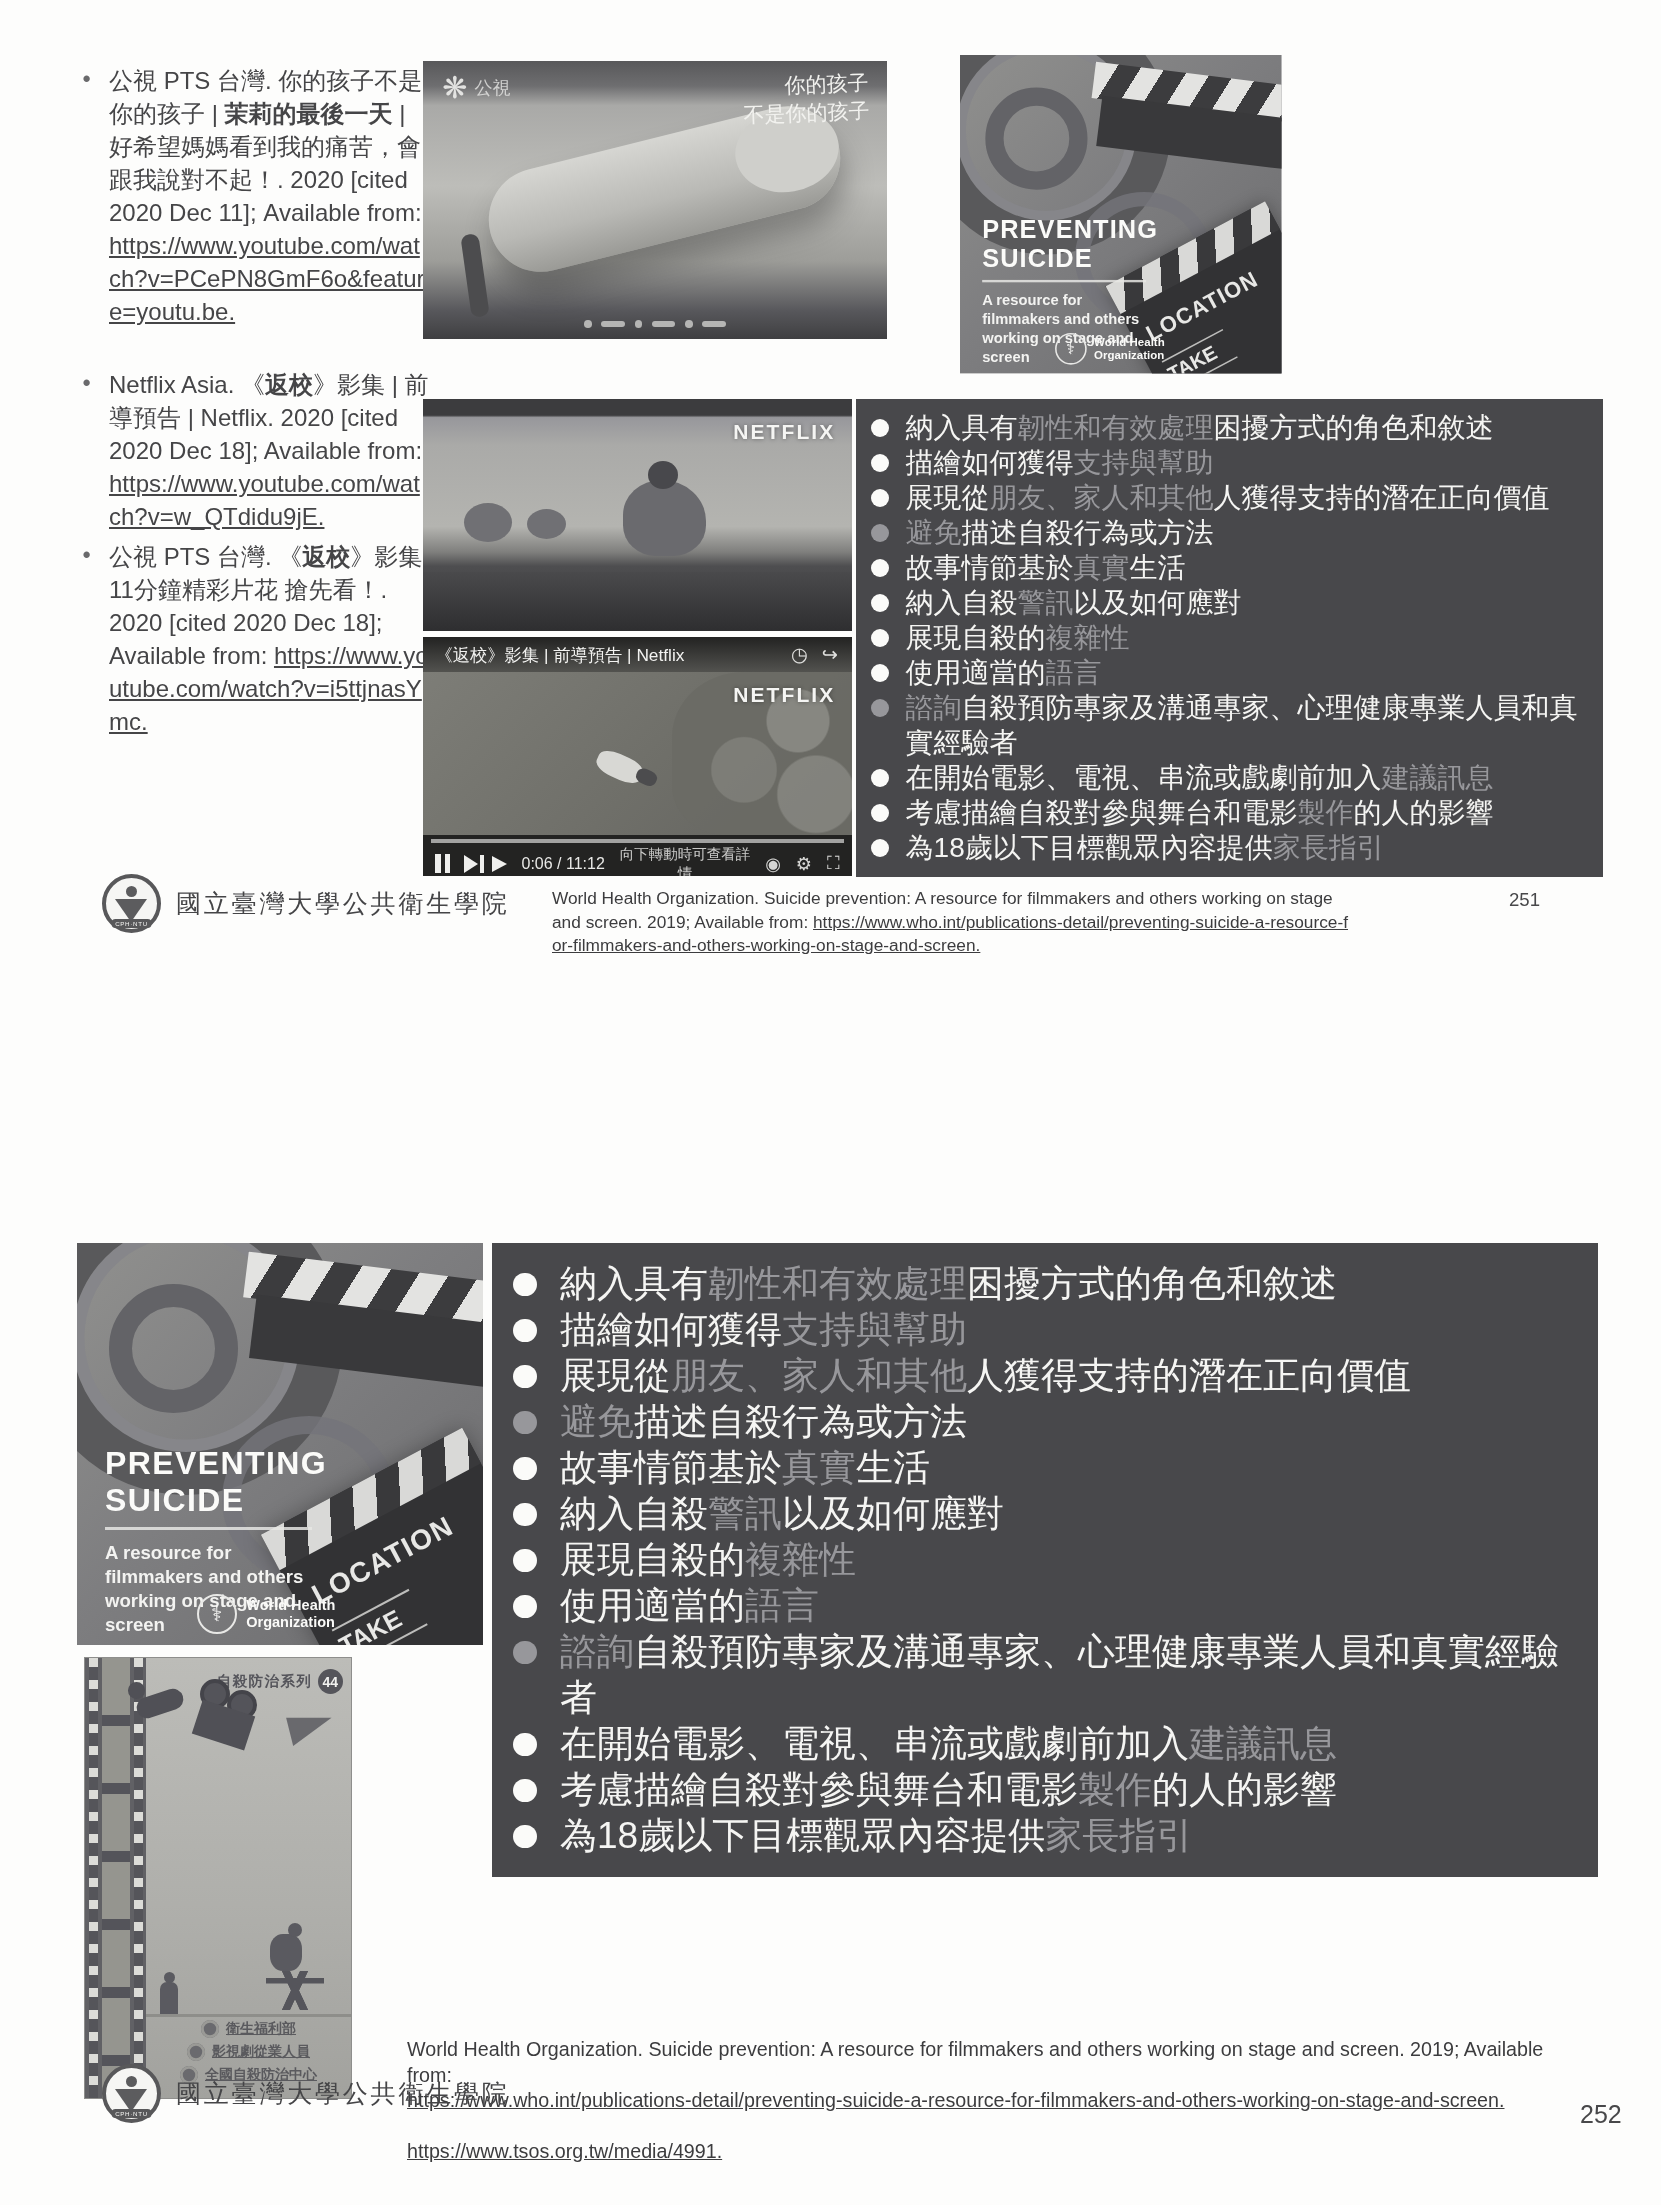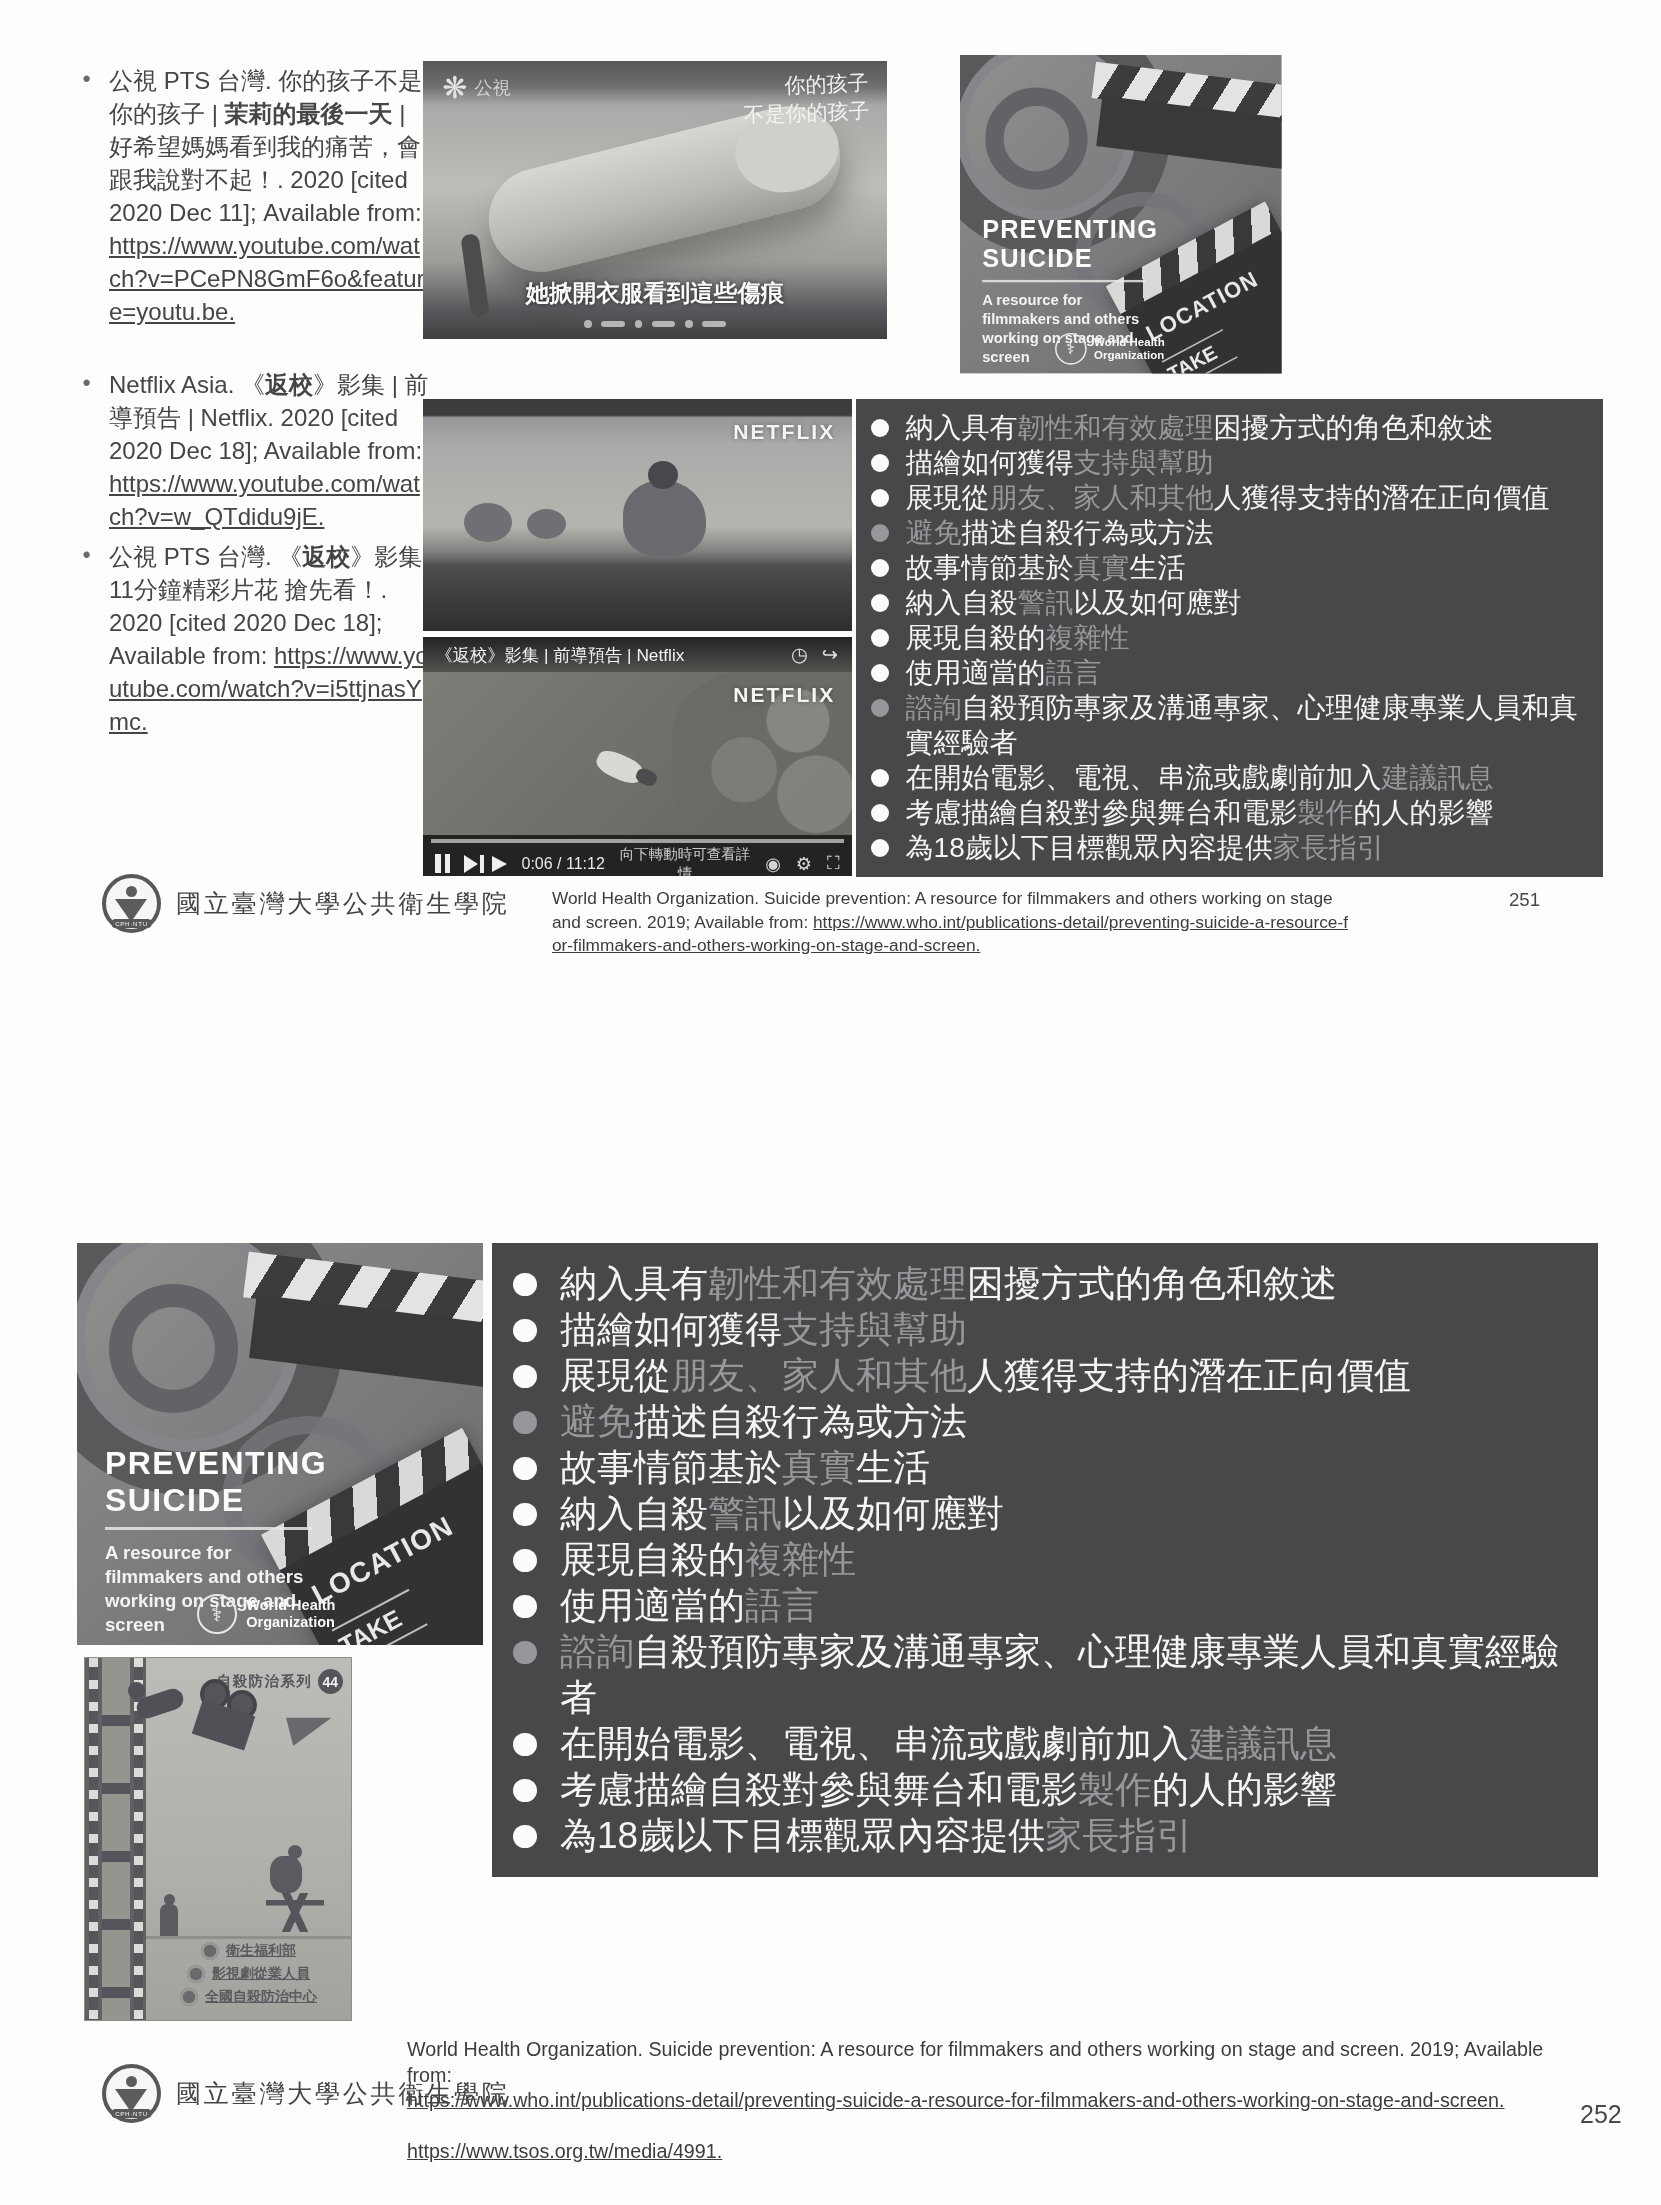--- a/index.html
+++ b/index.html
@@ -122,21 +122,21 @@
   .f2{left:102px;top:2064px;}
   .cite{color:#3c3c3e;}
   .cite .lnk{text-decoration:underline;word-break:break-all;}
   .cite1{left:552px;top:887px;width:801px;font-size:17.3px;line-height:23.5px;}
   .cite2{left:407px;top:2037px;width:1167px;font-size:19.7px;line-height:25.5px;}
   .pnum{color:#48484a;}
   .p1{left:1509px;top:889px;font-size:18.6px;}
   .p2{left:1580px;top:2100px;font-size:25px;}
 
   
-  .hb{left:84px;top:1657px;width:268px;height:364px;overflow:hidden;background:linear-gradient(180deg,#bcbcb8,#aeaeaa 60%,#a2a29e);border:0.7px solid #8e8e8c;box-sizing:border-box;}
+  .hb{left:84px;top:1657px;width:268px;height:442px;overflow:hidden;background:linear-gradient(180deg,#bcbcb8,#aeaeaa 60%,#a2a29e);border:0.7px solid #8e8e8c;box-sizing:border-box;}
   .hb .strip{position:absolute;left:0;top:0;bottom:0;width:61px;background:#616165;}
   .hb .strip::before,.hb .strip::after{content:"";position:absolute;top:0;bottom:0;width:9px;
         background:repeating-linear-gradient(180deg,#dcdcd8 0 9px,#55555a 9px 22px);}
   .hb .strip::before{left:3.5px;}
   .hb .strip::after{right:3.5px;}
   .hb .frames{position:absolute;left:16.6px;top:0;bottom:0;width:28px;
         background:repeating-linear-gradient(180deg,#95958f 0 57px,#54545a 57px 68px);}
   .hb .badge{position:absolute;right:8.3px;top:11px;display:flex;align-items:center;gap:5.5px;}
   .hb .badge .btx{font-size:14.5px;font-weight:bold;color:#55555b;letter-spacing:1.4px;}
   .hb .badge .bnum{width:25px;height:25px;border-radius:50%;background:#55555b;color:#f1f1ef;font-size:14px;font-weight:bold;
@@ -183,21 +183,20 @@
     <div class="hand"></div>
     <div class="watch"></div>
     <div class="pts-logo">
       <span class="pts-flower">❋</span>
       <span class="pts-name">公視</span>
     </div>
     <div class="vid1-title">
       <div>你的孩子</div>
       <div>不是你的孩子</div>
     </div>
-    <div class="vid1-cap">她掀開衣服看到這些傷痕</div>
     <div class="vid1-bar">
       <i class="rnd"></i>
       <i></i>
       <i class="rnd"></i>
       <i></i>
       <i class="rnd"></i>
       <i></i>
     </div>
   </div>
 

